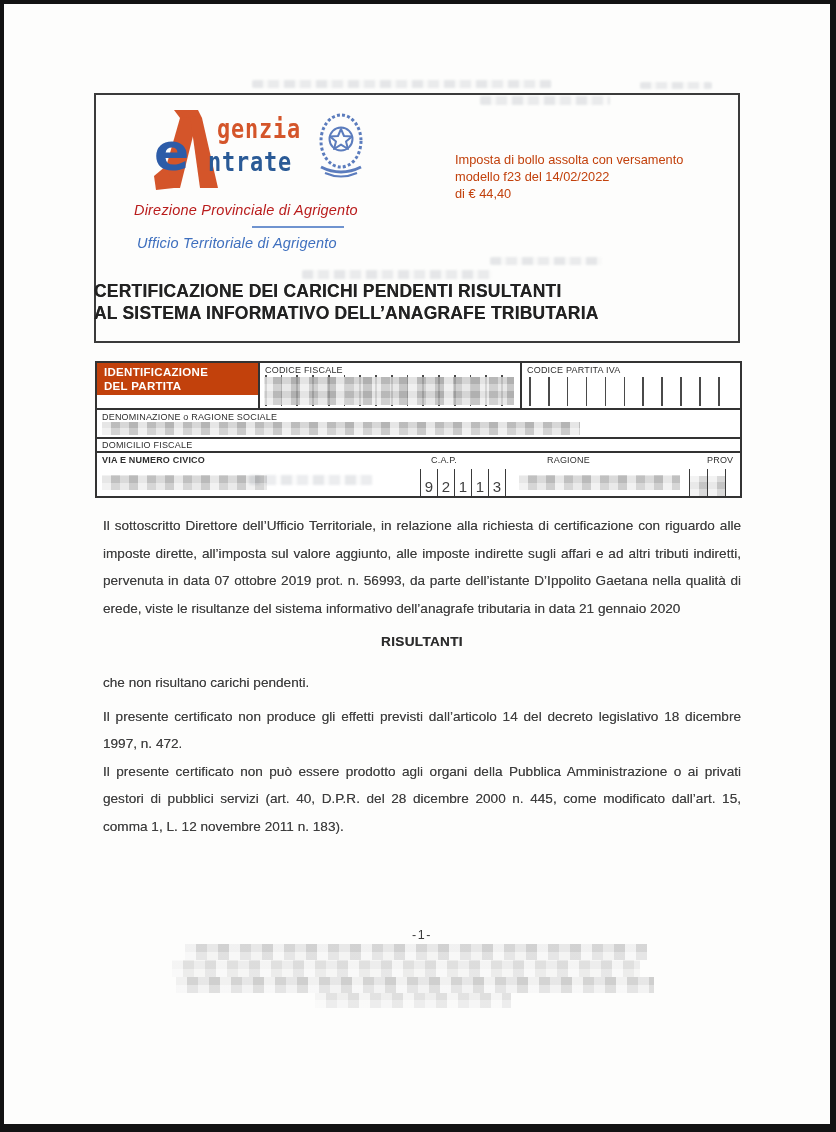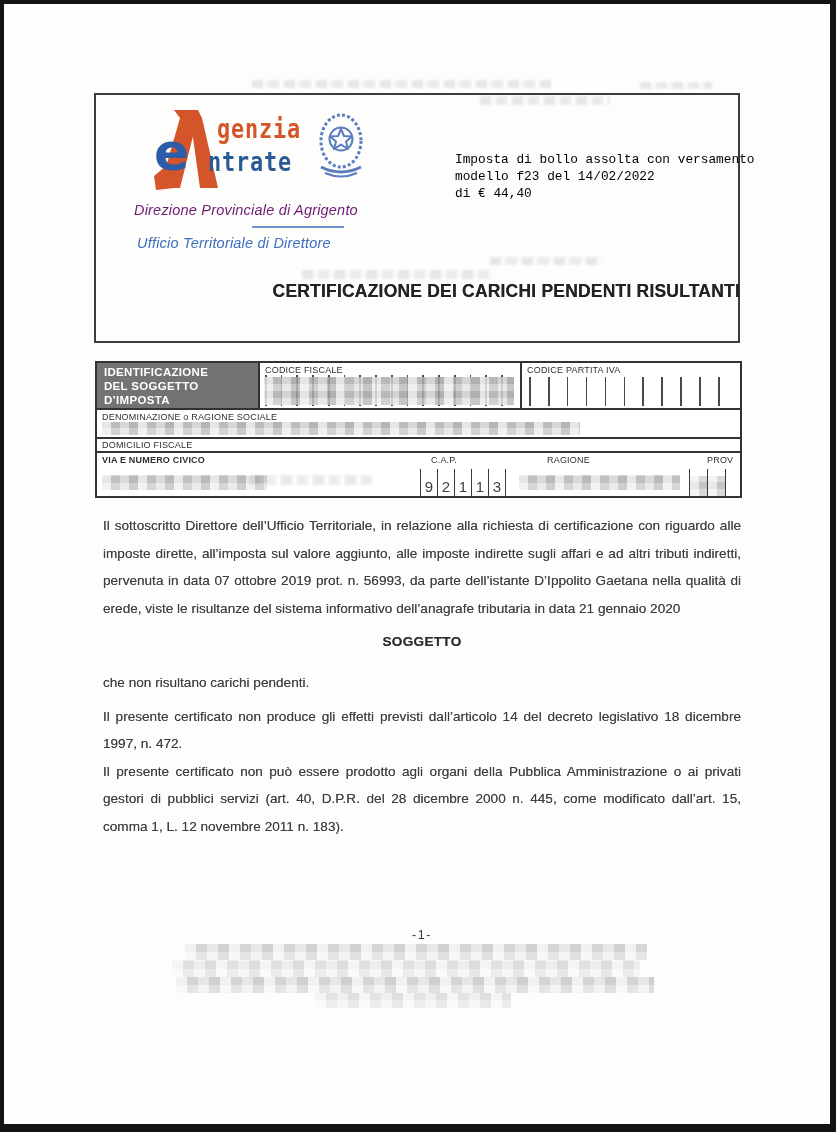--- a/index.html
+++ b/index.html
@@ -29,42 +29,42 @@
     font-family:"DejaVu Sans",sans-serif;font-weight:bold;font-size:52px;line-height:1;
   }
 
   
   .office-line{
     font-style:italic;font-size:14.5px;letter-spacing:.2px;white-space:nowrap;
   }
 
   
   .stamp{
-    font-family:Liberation Mono, monospace;font-size:12.8px;line-height:17px;color:#000000;
+    font-family:Liberation Sans, sans-serif;font-size:12.8px;line-height:17px;color:#c2410c;
     white-space:nowrap;
   }
 
   
   .doc-title{
-    left:90px;top:277px;width:646px;text-align:right;
+    left:90px;top:277px;width:646px;text-align:left;
     font-weight:bold;font-size:17.5px;line-height:21.5px;letter-spacing:.2px;color:#222;
     text-shadow:0 0 .6px rgba(25,25,25,.75);
   }
 
   
   .form-table{
     left:91px;top:357px;width:647px;height:137px;
     border:2px solid #333;box-sizing:border-box;background:#fff;
   }
   .flabel{font-size:9px;color:#2e2e2e;letter-spacing:.2px;white-space:nowrap;}
   .hline{background:#333;height:2px;left:0;right:0;}
   .vline{background:#333;width:2px;top:0;height:45px;}
 
   .id-panel{
-    left:0;top:0;width:161px;height:45px;background:#737373;
+    left:0;top:0;width:161px;height:32px;background:#c2410c;
     color:#fff;font-weight:bold;font-size:11.5px;line-height:14px;
     padding:2px 0 0 7px;box-sizing:border-box;letter-spacing:.3px;
   }
   .comb{position:absolute;}
   .comb-cf{
     left:168px;top:12px;width:252px;height:31px;
     background:repeating-linear-gradient(90deg,#4a4a4a 0 1.6px,transparent 1.6px 15.75px);
   }
   .comb-iva{
     left:432px;top:14px;width:208px;height:29px;
@@ -154,33 +154,34 @@
       <path d="M12 64 Q28 71 44 64" fill="none" stroke="#5b7cbd" stroke-width="2"></path>
     </svg>
   </div>
 
   <div class="abs stamp" style="left:451px;top:147px;">
     <div>Imposta di bollo assolta con versamento</div>
     <div>modello f23 del 14/02/2022</div>
     <div>di € 44,40</div>
   </div>
 
-  <div class="abs office-line" style="left:130px;top:198px;color:#701a75;">Direzione Provinciale di Agrigento</div>
+  <div class="abs office-line" style="left:130px;top:198px;color:#b91c1c;">Direzione Provinciale di Agrigento</div>
   <div class="abs" style="left:248px;top:222px;width:92px;height:1.5px;background:#6f93cf;"></div>
-  <div class="abs office-line" style="left:133px;top:231px;color:#3e6fbe;">Ufficio Territoriale di Direttore</div>
+  <div class="abs office-line" style="left:133px;top:231px;color:#3e6fbe;">Ufficio Territoriale di Agrigento</div>
 
   <div class="abs doc-title">
     <div>CERTIFICAZIONE DEI CARICHI PENDENTI RISULTANTI</div>
+    <div>AL SISTEMA INFORMATIVO DELL’ANAGRAFE TRIBUTARIA</div>
   </div>
 
   <div class="abs form-table">
 
     <div class="abs id-panel">
       <div>IDENTIFICAZIONE</div>
-      <div>DEL SOGGETTO</div>
+      <div>DEL PARTITA</div>
       <div>D’IMPOSTA</div>
     </div>
     <div class="abs vline" style="left:161px;"></div>
     <span class="abs flabel" style="left:168px;top:2px;">CODICE FISCALE</span>
     <div class="abs comb comb-cf"></div>
     <div class="abs mosaic" style="left:167px;top:14px;width:250px;height:28px;opacity:.85;"></div>
     <div class="abs vline" style="left:423px;"></div>
     <span class="abs flabel" style="left:430px;top:2px;">CODICE PARTITA IVA</span>
     <div class="abs comb comb-iva"></div>
     <div class="abs hline" style="top:45px;"></div>
@@ -214,21 +215,21 @@
           <div class="prov-fill mosaic" style="opacity:.7;"></div>
         </div>
       <div class="prov-cell">
           <div class="prov-fill mosaic" style="opacity:.7;"></div>
         </div>
     </div>
   </div>
 
   <div class="abs body-col">
     <p>Il sottoscritto Direttore dell’Ufficio Territoriale, in relazione alla richiesta di certificazione con riguardo alle imposte dirette, all’imposta sul valore aggiunto, alle imposte indirette sugli affari e ad altri tributi indiretti, pervenuta in data 07 ottobre 2019 prot. n. 56993, da parte dell’istante D’Ippolito Gaetana nella qualità di erede, viste le risultanze del sistema informativo dell’anagrafe tributaria in data 21 gennaio 2020</p>
-    <p class="certifica">SOGGETTO</p>
+    <p class="certifica">RISULTANTI</p>
     <p>che non risultano carichi pendenti.</p>
     <p class="mt6">Il presente certificato non produce gli effetti previsti dall’articolo 14 del decreto legislativo 18 dicembre 1997, n. 472.</p>
     <p>Il presente certificato non può essere prodotto agli organi della Pubblica Amministrazione o ai privati gestori di pubblici servizi (art. 40, D.P.R. del 28 dicembre 2000 n. 445, come modificato dall’art. 15, comma 1, L. 12 novembre 2011 n. 183).</p>
   </div>
 
   <div class="abs page-num">-1-</div>
 
   <div class="abs mosaic-light" style="left:181px;top:940px;width:462px;height:16px;opacity:.8;"></div>
   <div class="abs mosaic-light" style="left:168px;top:956px;width:468px;height:17px;opacity:.6;"></div>
   <div class="abs mosaic-light" style="left:172px;top:973px;width:478px;height:16px;opacity:.85;"></div>

